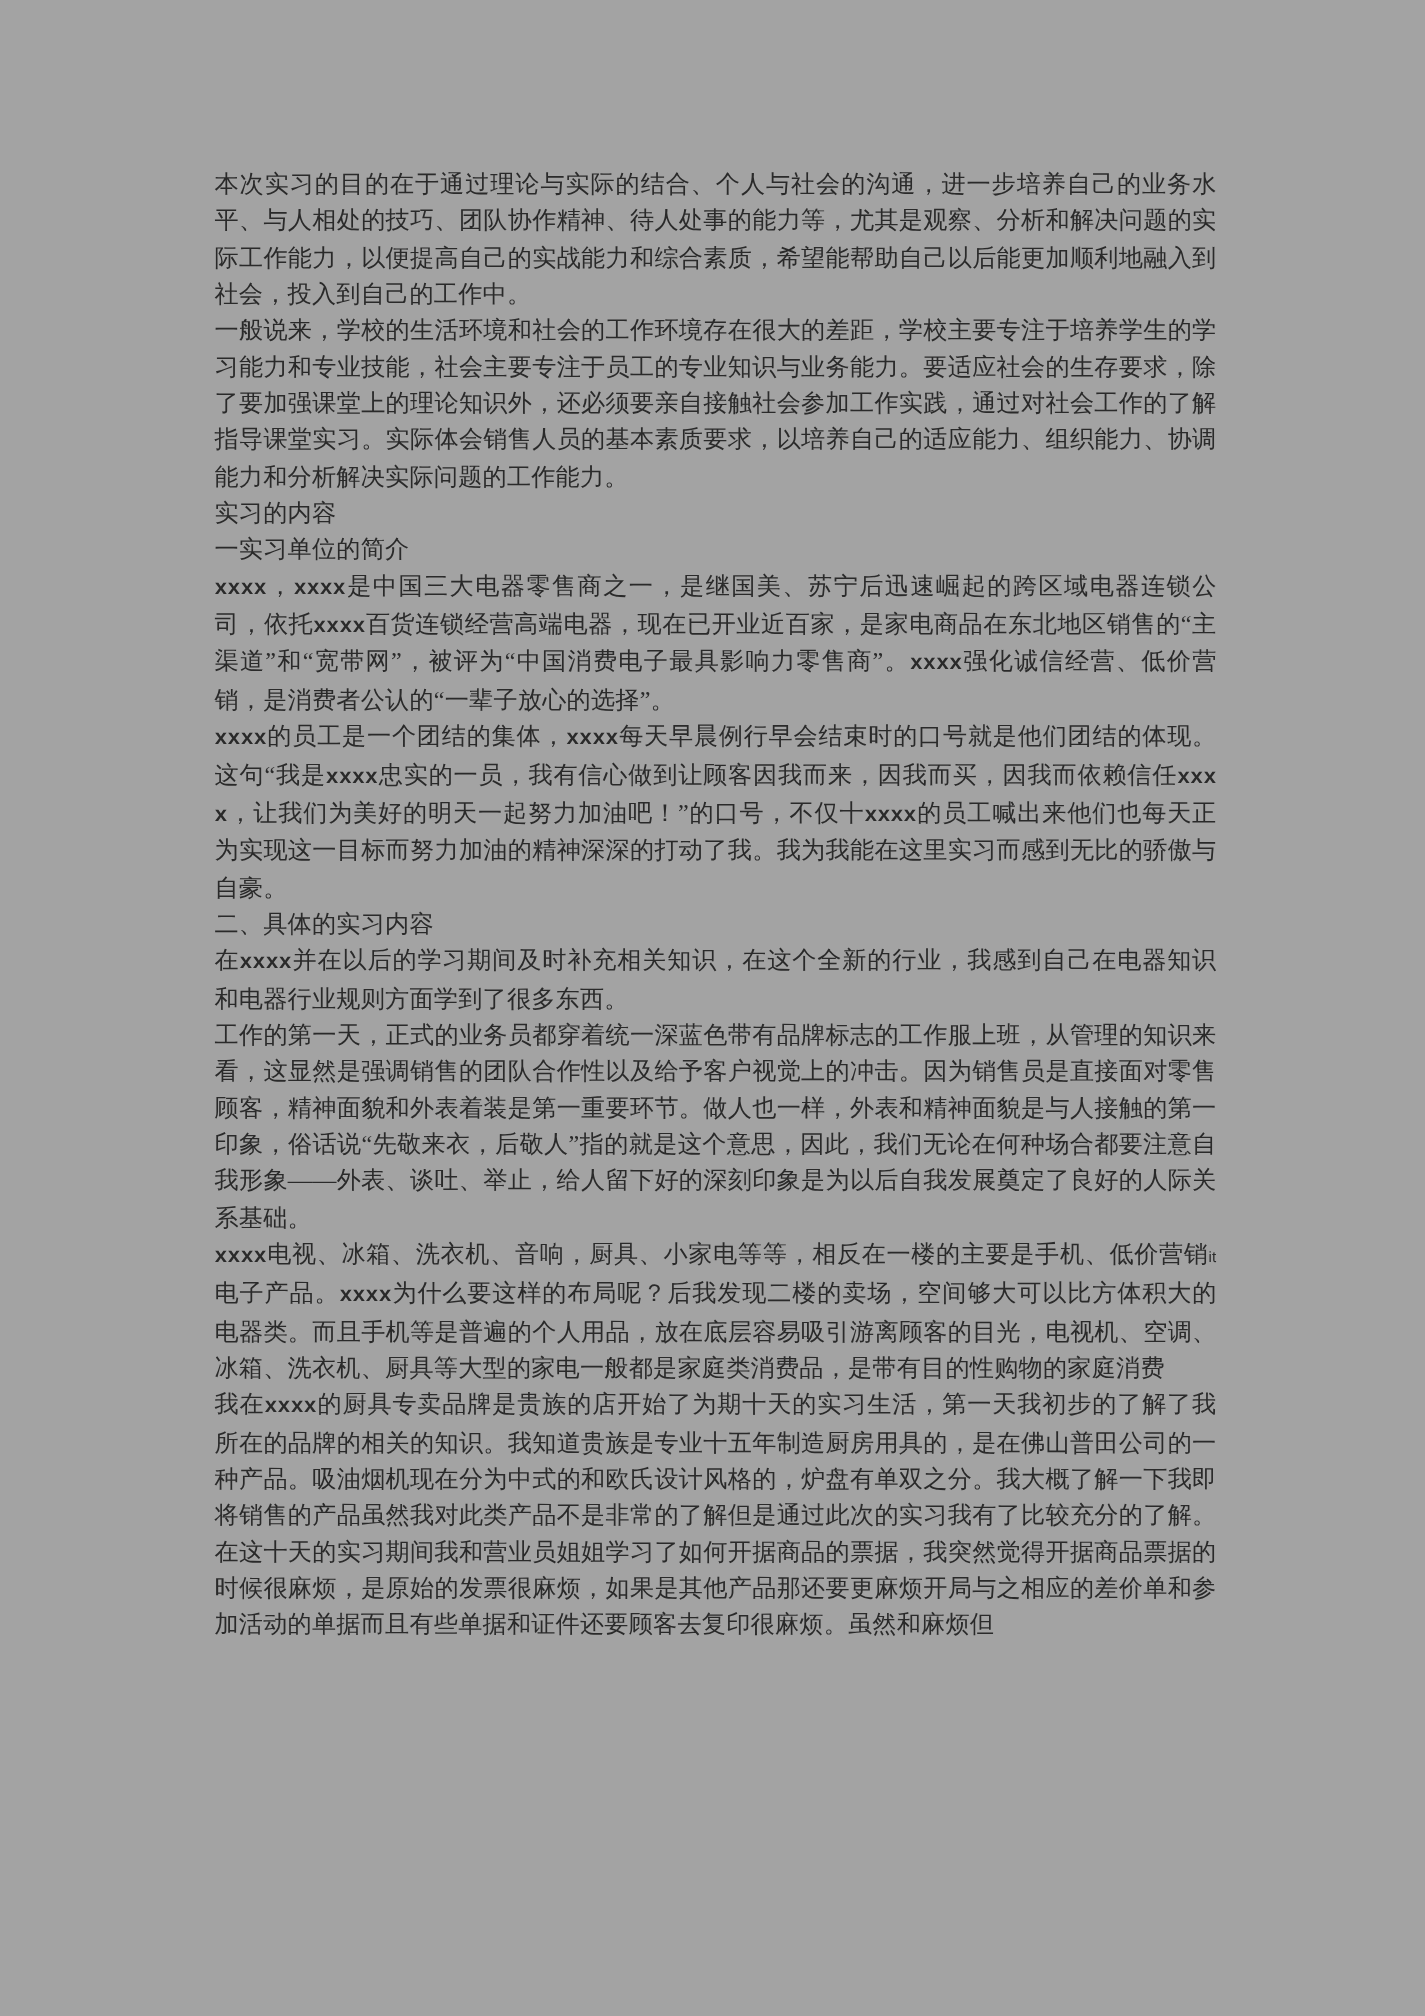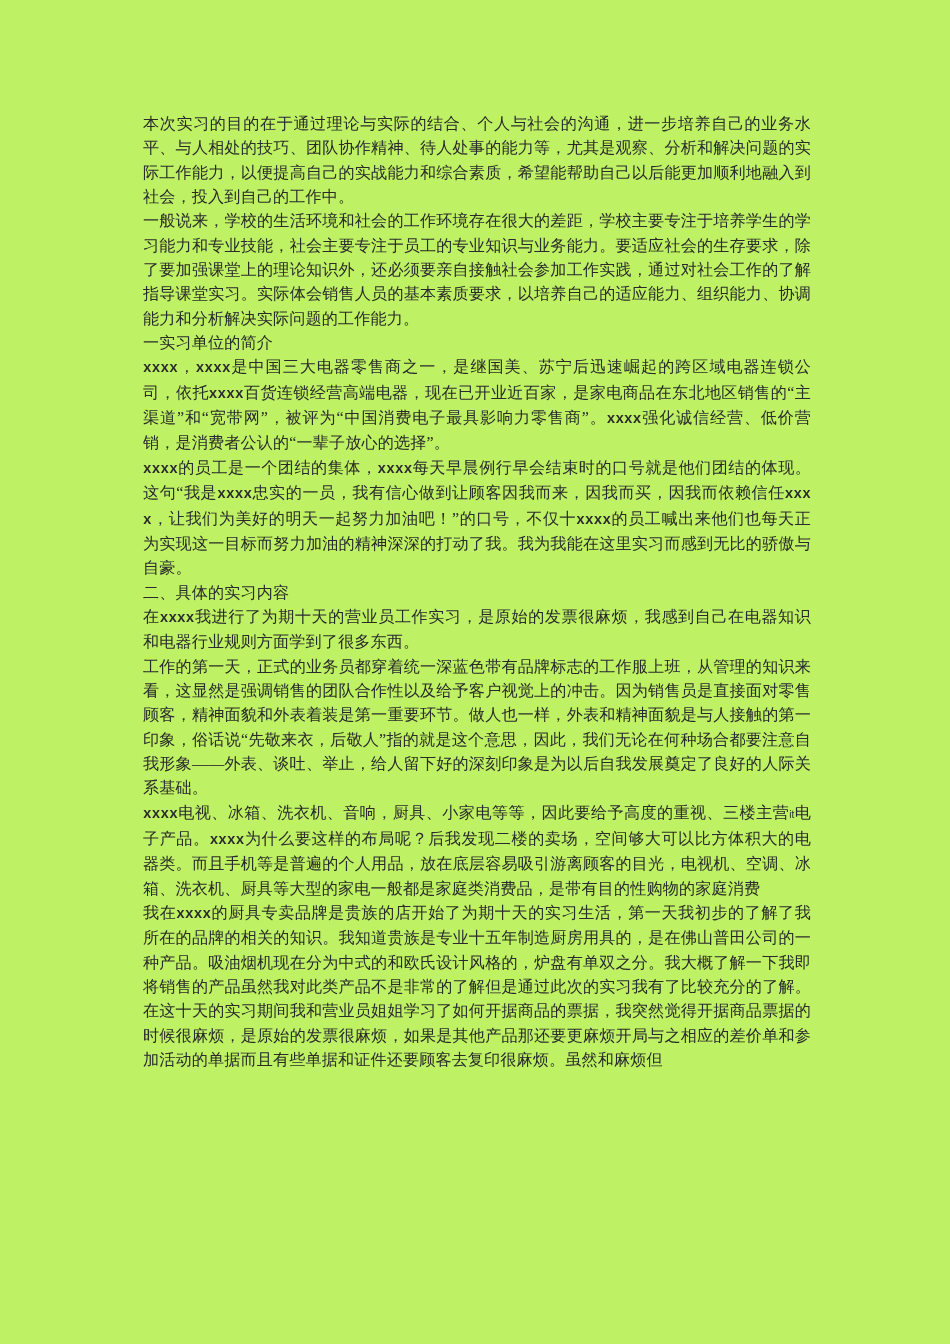--- a/index.html
+++ b/index.html
@@ -15,21 +15,21 @@
     overflow: hidden;
     font-family: "Liberation Serif", "DejaVu Serif", serif;
   }
 
   #page {
     position: absolute;
     left: 0;
     top: 0;
     width: 950px;
     height: 1344px;
-    background: #bef264;
+    background: #a3a3a3;
   }
 
   #text-block {
     position: absolute;
     left: 143px;
     top: 112px;
     width: 668px;
   }
 
   .para {
@@ -59,22 +59,23 @@
     font-size: 10px;
   }
 </style>
 </head>
 <body>
 
 <div id="page">
   <div id="text-block">
       <p class="para">本次实习的目的在于通过理论与实际的结合、个人与社会的沟通，进一步培养自己的业务水平、与人相处的技巧、团队协作精神、待人处事的能力等，尤其是观察、分析和解决问题的实际工作能力，以便提高自己的实战能力和综合素质，希望能帮助自己以后能更加顺利地融入到社会，投入到自己的工作中。</p>
       <p class="para">一般说来，学校的生活环境和社会的工作环境存在很大的差距，学校主要专注于培养学生的学习能力和专业技能，社会主要专注于员工的专业知识与业务能力。要适应社会的生存要求，除了要加强课堂上的理论知识外，还必须要亲自接触社会参加工作实践，通过对社会工作的了解指导课堂实习。实际体会销售人员的基本素质要求，以培养自己的适应能力、组织能力、协调能力和分析解决实际问题的工作能力。</p>
+      <p class="para">实习的内容</p>
       <p class="para">一实习单位的简介</p>
       <p class="para"><span class="redact">xxxx</span><span>，</span><span class="redact">xxxx</span><span>是中国三大电器零售商之一，是继国美、苏宁后迅速崛起的跨区域电器连锁公司，依托</span><span class="redact">xxxx</span><span>百货连锁经营高端电器，现在已开业近百家，是家电商品在东北地区销售的“主渠道”和“宽带网”，被评为“中国消费电子最具影响力零售商”。</span><span class="redact">xxxx</span><span>强化诚信经营、低价营销，是消费者公认的“一辈子放心的选择”。</span></p>
       <p class="para"><span class="redact">xxxx</span><span>的员工是一个团结的集体，</span><span class="redact">xxxx</span><span>每天早晨例行早会结束时的口号就是他们团结的体现。这句“我是</span><span class="redact">xxxx</span><span>忠实的一员，我有信心做到让顾客因我而来，因我而买，因我而依赖信任</span><span class="redact">xxxx</span><span>，让我们为美好的明天一起努力加油吧！”的口号，不仅十</span><span class="redact">xxxx</span><span>的员工喊出来他们也每天正为实现这一目标而努力加油的精神深深的打动了我。我为我能在这里实习而感到无比的骄傲与自豪。</span></p>
       <p class="para">二、具体的实习内容</p>
-      <p class="para"><span>在</span><span class="redact">xxxx</span><span>我进行了为期十天的营业员工作实习，是原始的发票很麻烦，我感到自己在电器知识和电器行业规则方面学到了很多东西。</span></p>
+      <p class="para"><span>在</span><span class="redact">xxxx</span><span>并在以后的学习期间及时补充相关知识，在这个全新的行业，我感到自己在电器知识和电器行业规则方面学到了很多东西。</span></p>
       <p class="para">工作的第一天，正式的业务员都穿着统一深蓝色带有品牌标志的工作服上班，从管理的知识来看，这显然是强调销售的团队合作性以及给予客户视觉上的冲击。因为销售员是直接面对零售顾客，精神面貌和外表着装是第一重要环节。做人也一样，外表和精神面貌是与人接触的第一印象，俗话说“先敬来衣，后敬人”指的就是这个意思，因此，我们无论在何种场合都要注意自我形象——外表、谈吐、举止，给人留下好的深刻印象是为以后自我发展奠定了良好的人际关系基础。</p>
-      <p class="para"><span class="redact">xxxx</span><span>电视、冰箱、洗衣机、音响，厨具、小家电等等，因此要给予高度的重视、三楼主营</span><span class="latin">it</span><span>电子产品。</span><span class="redact">xxxx</span><span>为什么要这样的布局呢？后我发现二楼的卖场，空间够大可以比方体积大的电器类。而且手机等是普遍的个人用品，放在底层容易吸引游离顾客的目光，电视机、空调、冰箱、洗衣机、厨具等大型的家电一般都是家庭类消费品，是带有目的性购物的家庭消费</span></p>
+      <p class="para"><span class="redact">xxxx</span><span>电视、冰箱、洗衣机、音响，厨具、小家电等等，相反在一楼的主要是手机、低价营销</span><span class="latin">it</span><span>电子产品。</span><span class="redact">xxxx</span><span>为什么要这样的布局呢？后我发现二楼的卖场，空间够大可以比方体积大的电器类。而且手机等是普遍的个人用品，放在底层容易吸引游离顾客的目光，电视机、空调、冰箱、洗衣机、厨具等大型的家电一般都是家庭类消费品，是带有目的性购物的家庭消费</span></p>
       <p class="para"><span>我在</span><span class="redact">xxxx</span><span>的厨具专卖品牌是贵族的店开始了为期十天的实习生活，第一天我初步的了解了我所在的品牌的相关的知识。我知道贵族是专业十五年制造厨房用具的，是在佛山普田公司的一种产品。吸油烟机现在分为中式的和欧氏设计风格的，炉盘有单双之分。我大概了解一下我即将销售的产品虽然我对此类产品不是非常的了解但是通过此次的实习我有了比较充分的了解。在这十天的实习期间我和营业员姐姐学习了如何开据商品的票据，我突然觉得开据商品票据的时候很麻烦，是原始的发票很麻烦，如果是其他产品那还要更麻烦开局与之相应的差价单和参加活动的单据而且有些单据和证件还要顾客去复印很麻烦。虽然和麻烦但</span></p>
     </div>
 </div>
 
 </body></html>

